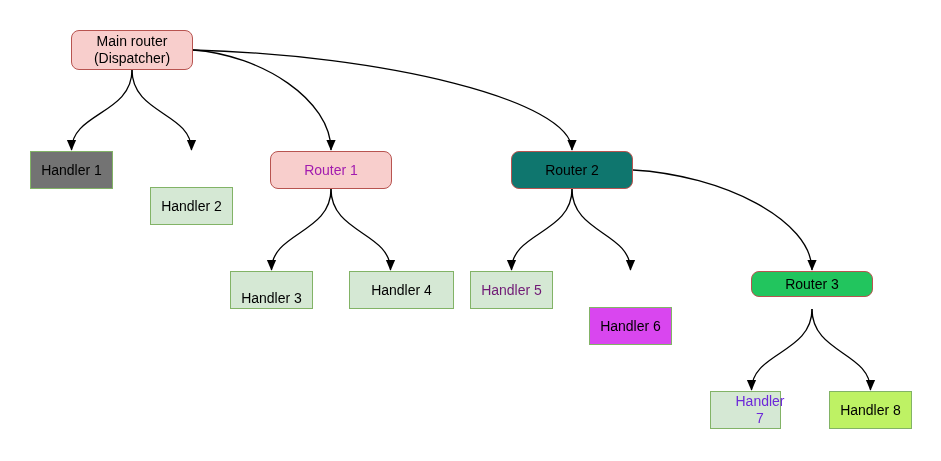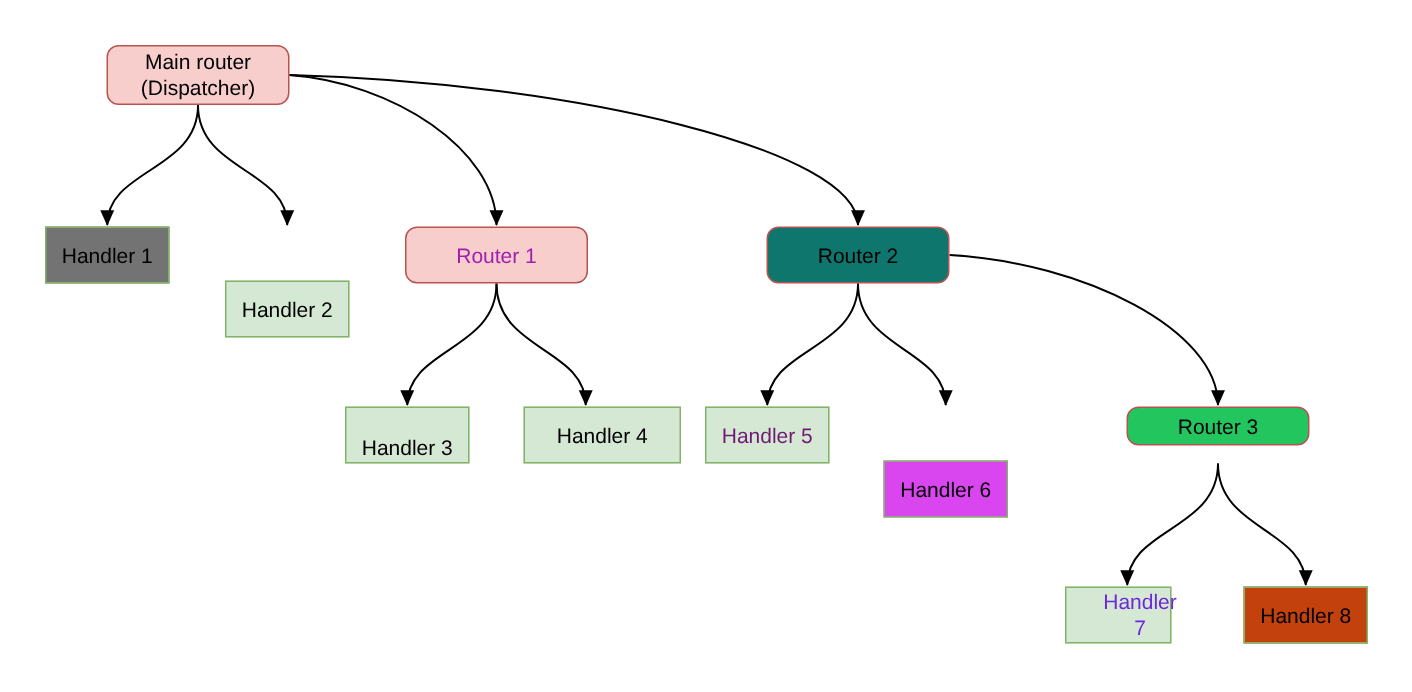--- a/index.html
+++ b/index.html
@@ -97,17 +97,17 @@
       </div>
       <div class="node handler" style="left: 589px; top: 267px; width: 83px; height: 38px; background: #d946ef; border: 1.3px solid rgb(130, 179, 102); color: rgb(0, 0, 0); margin-top: 40px;">
         <span class="node-label">Handler 6</span>
       </div>
       <div class="node router" style="left: 751px; top: 271px; width: 122px; height: 26px; background: #22c55e; border: 1.3px solid rgb(184, 84, 80); color: rgb(0, 0, 0);">
         <span class="node-label">Router 3</span>
       </div>
       <div class="node handler" style="left: 710px; top: 391px; width: 71px; height: 38px; background: rgb(213, 232, 212); border: 1.3px solid rgb(130, 179, 102); color: #6d28d9; padding-left: 29px;">
         <span class="node-label">Handler 7</span>
       </div>
-      <div class="node handler" style="left: 829px; top: 391px; width: 83px; height: 38px; background: #c2410c; border: 1.3px solid rgb(130, 179, 102); color: rgb(0, 0, 0);">
+      <div class="node handler" style="left: 829px; top: 391px; width: 83px; height: 38px; background: #bef264; border: 1.3px solid rgb(130, 179, 102); color: rgb(0, 0, 0);">
         <span class="node-label">Handler 8</span>
       </div>
     </div>
 </div>
 
 </body></html>

